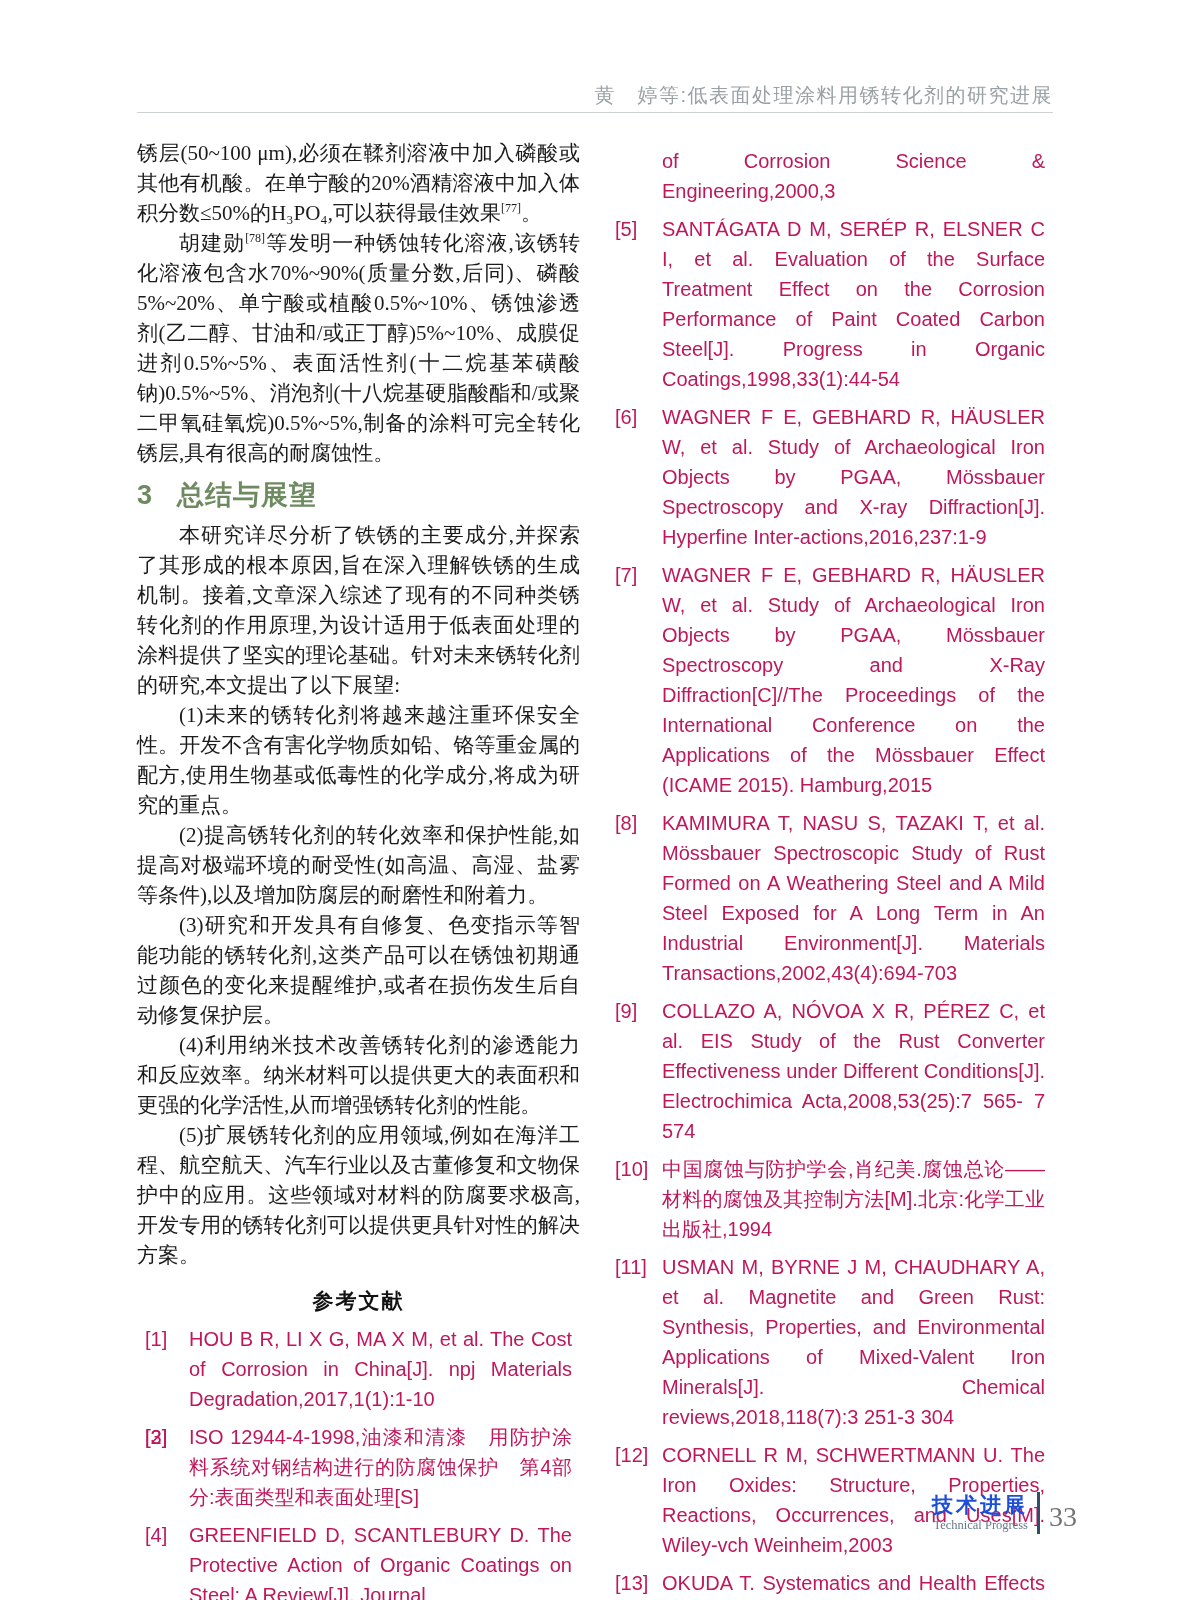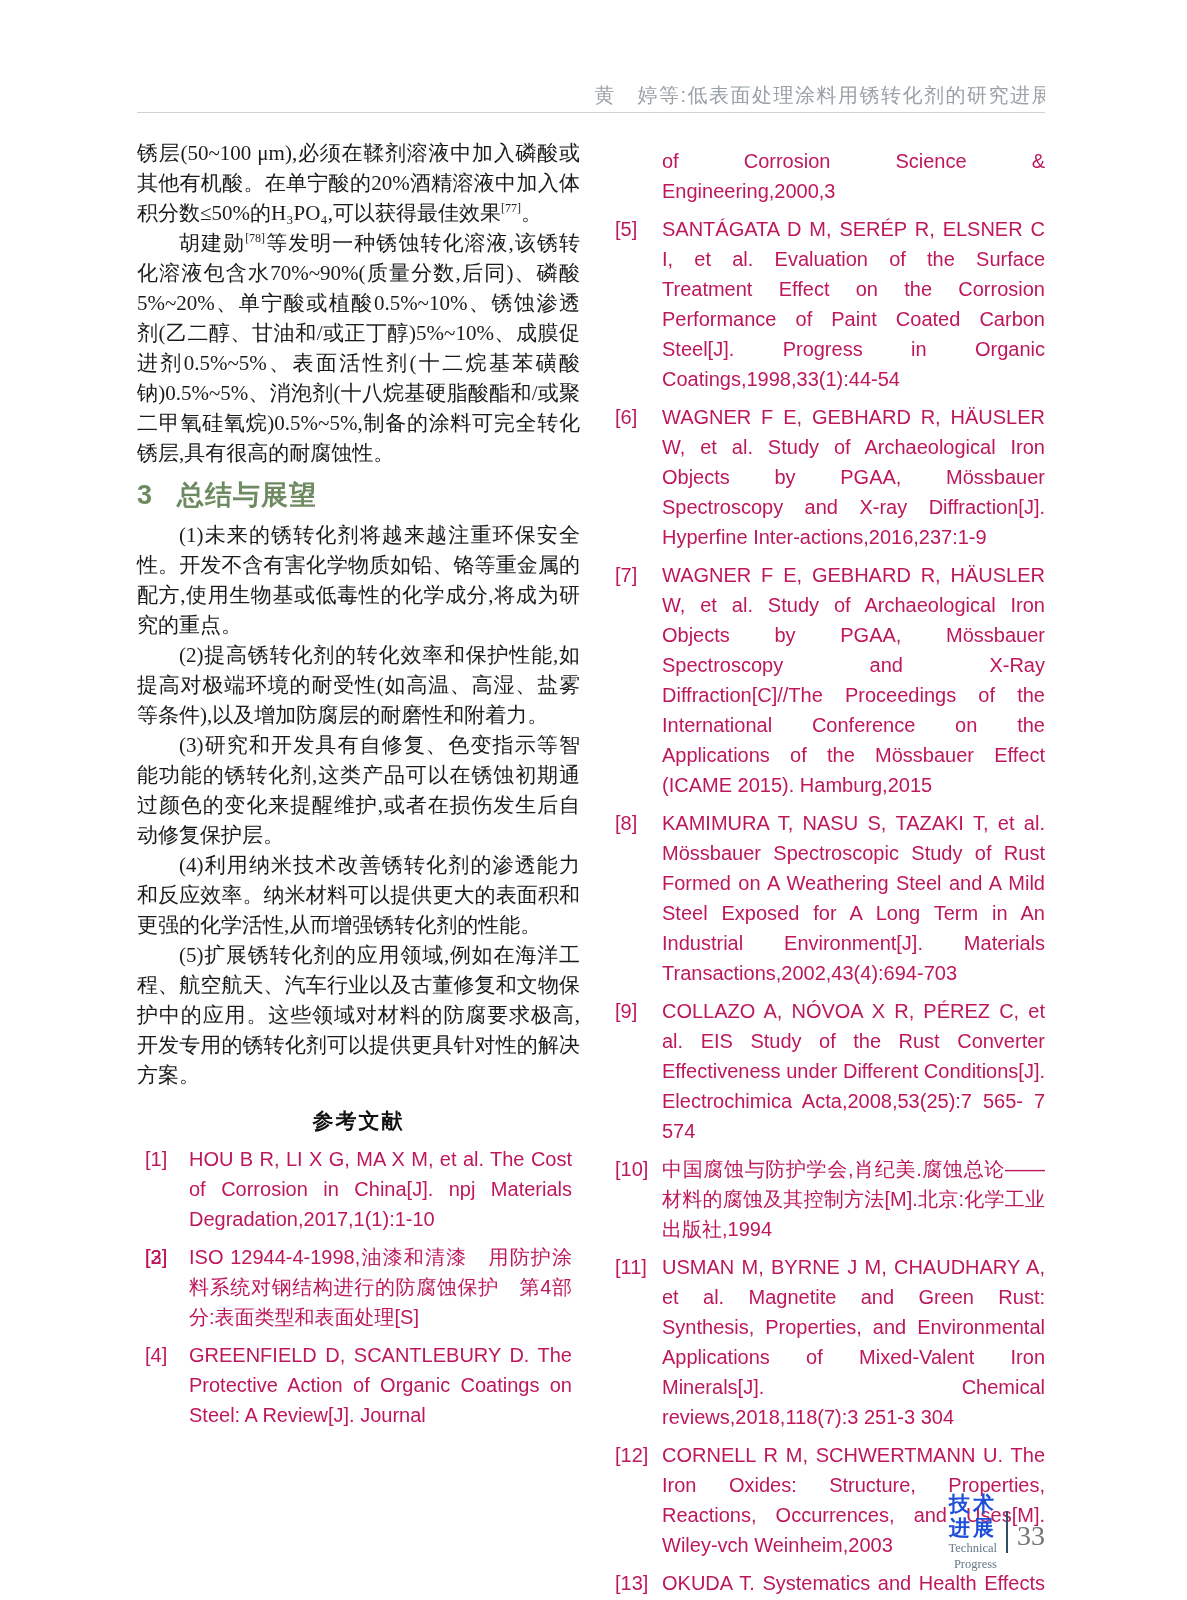--- a/index.html
+++ b/index.html
@@ -1,19 +1,20 @@
 <!DOCTYPE html>
 <html><head>
 <meta charset="utf-8">
 <style>
   html,body { margin:0; padding:0; background:#ffffff; }
   .page {
     position:relative; width:1045px; height:1600px;
     background:#ffffff; overflow:hidden;
     font-family:"Liberation Serif", serif;
+    padding-left:39px;
   }
   
   .page-header {
     position:absolute; left:137px; top:82px; width:916px;
     text-align:right;
     font-family:"Liberation Sans", sans-serif;
     font-size:20px; color:#99a1a5; letter-spacing:1.5px;
   }
   .header-rule {
     position:absolute; left:137px; top:112px; width:916px; height:0;
@@ -89,20 +90,21 @@
   <div class="header-rule"></div>
 
   <div class="col col-left">
 
     <p class="body-cn"><span>锈层(50~100 μm),必须在鞣剂溶液中加入磷酸或其他有机酸。在单宁酸的20%酒精溶液中加入体积分数≤50%的H₃PO₄,可以获得最佳效果</span><sup class="cite">[77]</sup><span>。</span></p>
 
     <p class="body-cn indent"><span>胡建勋</span><sup class="cite">[78]</sup><span>等发明一种锈蚀转化溶液,该锈转化溶液包含水70%~90%(质量分数,后同)、磷酸5%~20%、单宁酸或植酸0.5%~10%、锈蚀渗透剂(乙二醇、甘油和/或正丁醇)5%~10%、成膜促进剂0.5%~5%、表面活性剂(十二烷基苯磺酸钠)0.5%~5%、消泡剂(十八烷基硬脂酸酯和/或聚二甲氧硅氧烷)0.5%~5%,制备的涂料可完全转化锈层,具有很高的耐腐蚀性。</span></p>
 
     <h2 class="section-heading"><span class="sec-num">3</span><span>总结与展望</span></h2>
 
+    <p class="body-cn indent">本研究详尽分析了铁锈的主要成分,并探索了其形成的根本原因,旨在深入理解铁锈的生成机制。接着,文章深入综述了现有的不同种类锈转化剂的作用原理,为设计适用于低表面处理的涂料提供了坚实的理论基础。针对未来锈转化剂的研究,本文提出了以下展望:</p>
     <p class="body-cn indent">(1)未来的锈转化剂将越来越注重环保安全性。开发不含有害化学物质如铅、铬等重金属的配方,使用生物基或低毒性的化学成分,将成为研究的重点。</p>
     <p class="body-cn indent">(2)提高锈转化剂的转化效率和保护性能,如提高对极端环境的耐受性(如高温、高湿、盐雾等条件),以及增加防腐层的耐磨性和附着力。</p>
     <p class="body-cn indent">(3)研究和开发具有自修复、色变指示等智能功能的锈转化剂,这类产品可以在锈蚀初期通过颜色的变化来提醒维护,或者在损伤发生后自动修复保护层。</p>
     <p class="body-cn indent">(4)利用纳米技术改善锈转化剂的渗透能力和反应效率。纳米材料可以提供更大的表面积和更强的化学活性,从而增强锈转化剂的性能。</p>
     <p class="body-cn indent">(5)扩展锈转化剂的应用领域,例如在海洋工程、航空航天、汽车行业以及古董修复和文物保护中的应用。这些领域对材料的防腐要求极高,开发专用的锈转化剂可以提供更具针对性的解决方案。</p>
 
     <h3 class="refs-heading">参考文献</h3>
 
     <div class="ref"><span class="ref-num">[1]</span><span>HOU B R, LI X G, MA X M, et al. The Cost of Corrosion in China[J]. npj Materials Degradation,2017,1(1):1-10</span></div>
     <div class="ref"><span class="ref-num">[2]</span></div>

